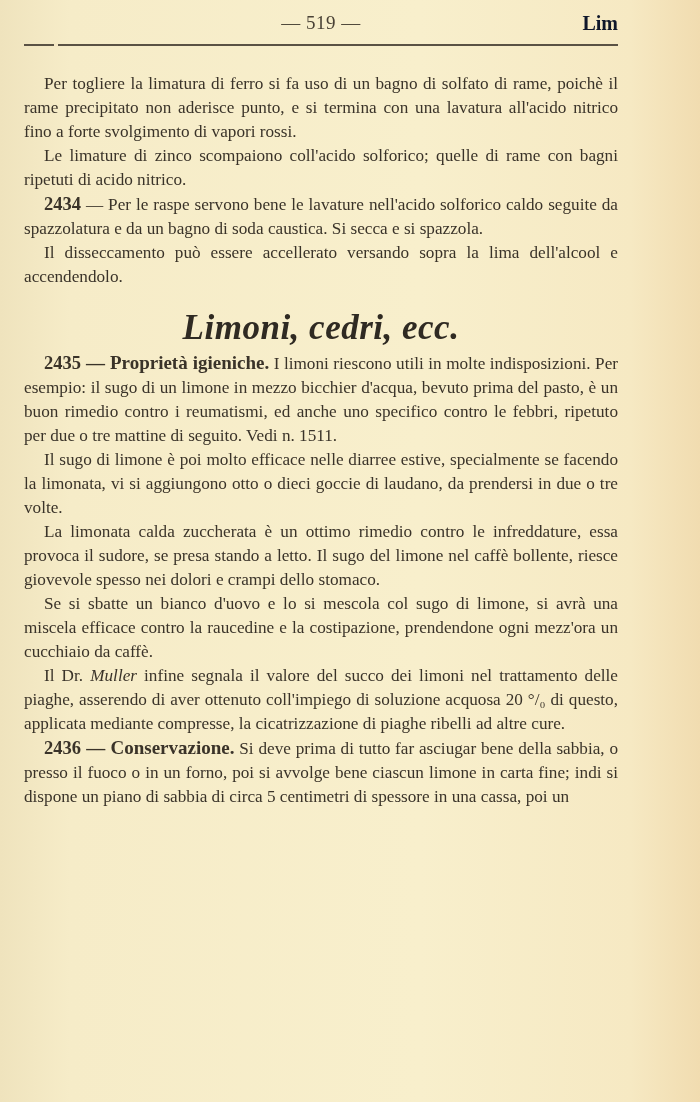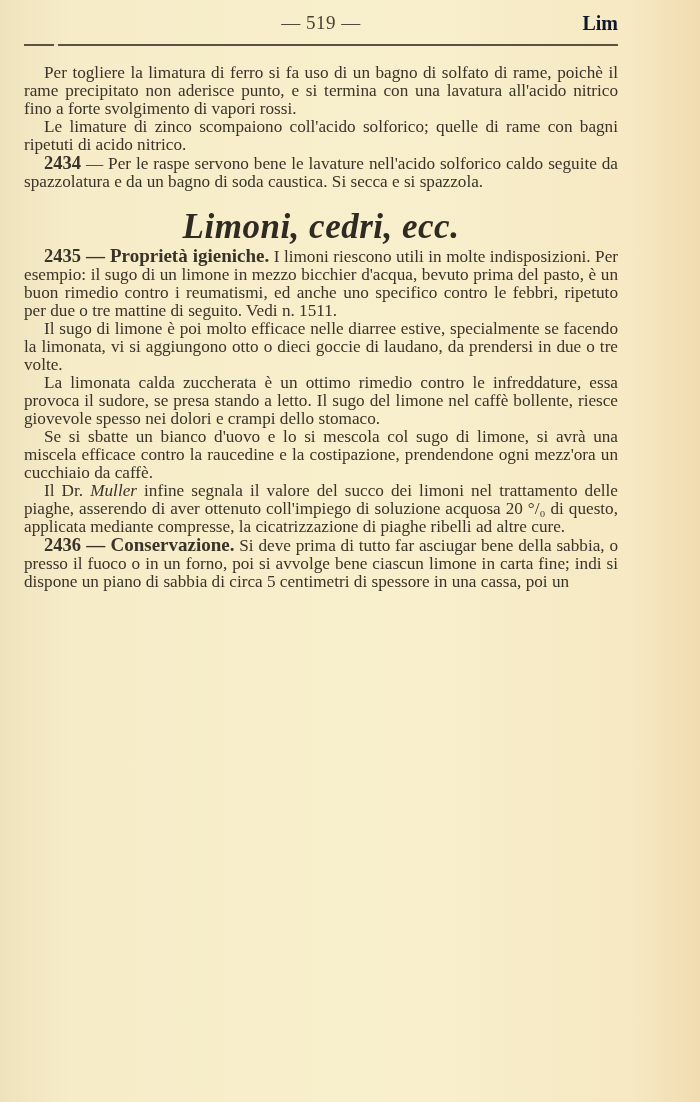--- a/index.html
+++ b/index.html
@@ -8,41 +8,42 @@
     background: linear-gradient(90deg, #efe3bd 0%, #f6ecc8 10%, #f8efcc 60%, #f6e9c3 90%, #f1dcb0 100%);
     font-family: "Liberation Serif", serif;
     color: #3a3329;
     position: relative;
   }
   .header { position: absolute; top: 12px; left: 24px; width: 594px; height: 30px; }
   .page-num { position: absolute; left: 0; right: 0; top: 0; text-align: center; font-size: 19px; letter-spacing: 0.5px; color: #4a4236; }
   .running-head { position: absolute; right: 0; top: 0; font-size: 20px; font-weight: bold; color: #0f172a; }
   .rule { position: absolute; top: 44px; left: 24px; width: 594px; height: 2px; background: #5a5244; }
   .rule::before { content: ""; position: absolute; left: 30px; top: -1px; width: 4px; height: 4px; background: #f4e8c4; }
-  .content { position: absolute; top: 64px; left: 24px; width: 594px; font-size: 17.2px; line-height: 18px; }
+  .content { position: absolute; top: 72px; left: 24px; width: 594px; font-size: 17.2px; line-height: 24px; }
   .content p { margin: 0; text-align: justify; text-align-last: left; }
   .content p.indent { text-indent: 20px; }
   .num { font-weight: bold; font-size: 18.5px; }
   .bold { font-weight: bold; font-size: 19px; }
   .section-title { text-align: center; font-style: italic; font-weight: bold; font-size: 35px; margin: 27px 0 11px 0; color: #2f2a22; letter-spacing: 0.5px; }
   .it { font-style: italic; }
 </style>
 </head>
 <body>
 
 <div class="header">
   <div class="page-num">— 519 —</div>
   <div class="running-head">Lim</div>
 </div>
 <div class="rule"></div>
 
 <div class="content">
   <p class="indent">Per togliere la limatura di ferro si fa uso di un bagno di solfato di rame, poichè il rame precipitato non aderisce punto, e si termina con una lavatura all'acido nitrico fino a forte svolgimento di vapori rossi.</p>
   <p class="indent">Le limature di zinco scompaiono coll'acido solforico; quelle di rame con bagni ripetuti di acido nitrico.</p>
   <p class="indent"><span class="num">2434</span><span> — Per le raspe servono bene le lavature nell'acido solforico caldo seguite da spazzolatura e da un bagno di soda caustica. Si secca e si spazzola.</span></p>
+  <p class="indent">Il disseccamento può essere accellerato versando sopra la lima dell'alcool e accendendolo.</p>
 
   <div class="section-title">Limoni, cedri, ecc.</div>
 
   <p class="indent"><span class="num">2435</span><span class="bold"> — Proprietà igieniche.</span><span> I limoni riescono utili in molte indisposizioni. Per esempio: il sugo di un limone in mezzo bicchier d'acqua, bevuto prima del pasto, è un buon rimedio contro i reumatismi, ed anche uno specifico contro le febbri, ripetuto per due o tre mattine di seguito. Vedi n. 1511.</span></p>
   <p class="indent">Il sugo di limone è poi molto efficace nelle diarree estive, specialmente se facendo la limonata, vi si aggiungono otto o dieci goccie di laudano, da prendersi in due o tre volte.</p>
   <p class="indent">La limonata calda zuccherata è un ottimo rimedio contro le infreddature, essa provoca il sudore, se presa stando a letto. Il sugo del limone nel caffè bollente, riesce giovevole spesso nei dolori e crampi dello stomaco.</p>
   <p class="indent">Se si sbatte un bianco d'uovo e lo si mescola col sugo di limone, si avrà una miscela efficace contro la raucedine e la costipazione, prendendone ogni mezz'ora un cucchiaio da caffè.</p>
   <p class="indent"><span>Il Dr. </span><span class="it">Muller</span><span> infine segnala il valore del succo dei limoni nel trattamento delle piaghe, asserendo di aver ottenuto coll'impiego di soluzione acquosa 20 °/₀ di questo, applicata mediante compresse, la cicatrizzazione di piaghe ribelli ad altre cure.</span></p>
   <p class="indent"><span class="num">2436</span><span class="bold"> — Conservazione.</span><span> Si deve prima di tutto far asciugar bene della sabbia, o presso il fuoco o in un forno, poi si avvolge bene ciascun limone in carta fine; indi si dispone un piano di sabbia di circa 5 centimetri di spessore in una cassa, poi un</span></p>
 </div>

